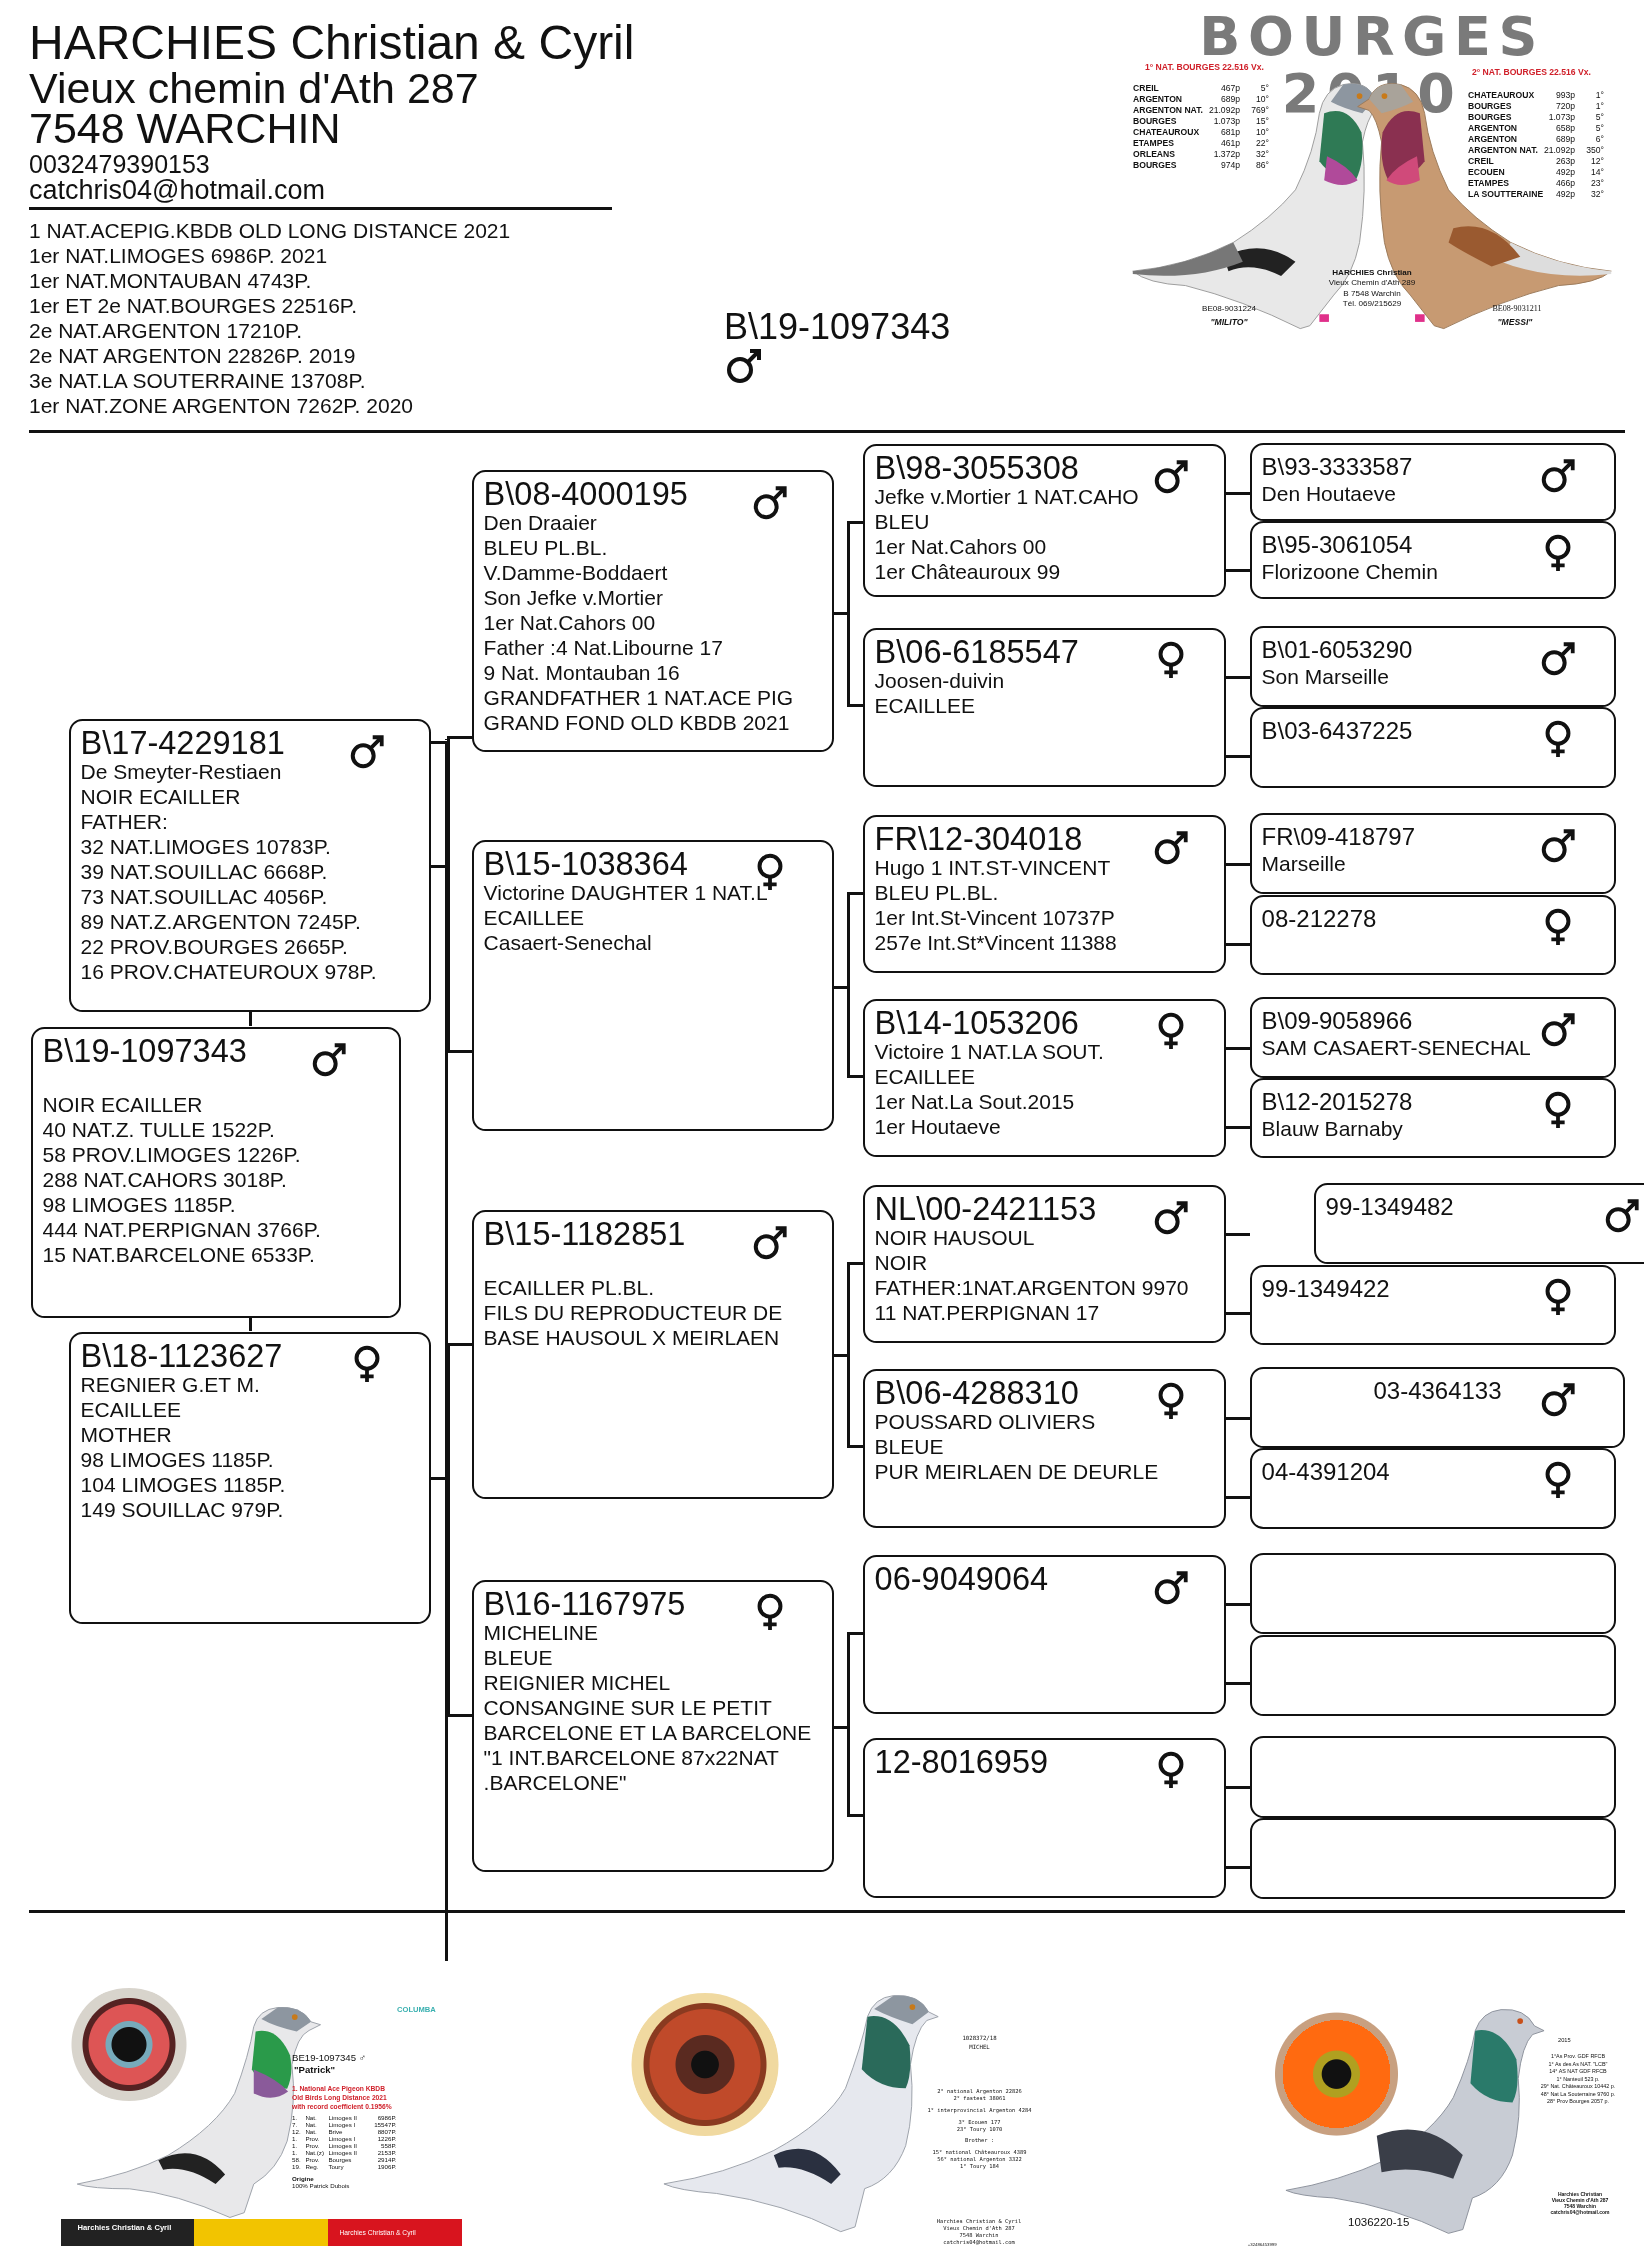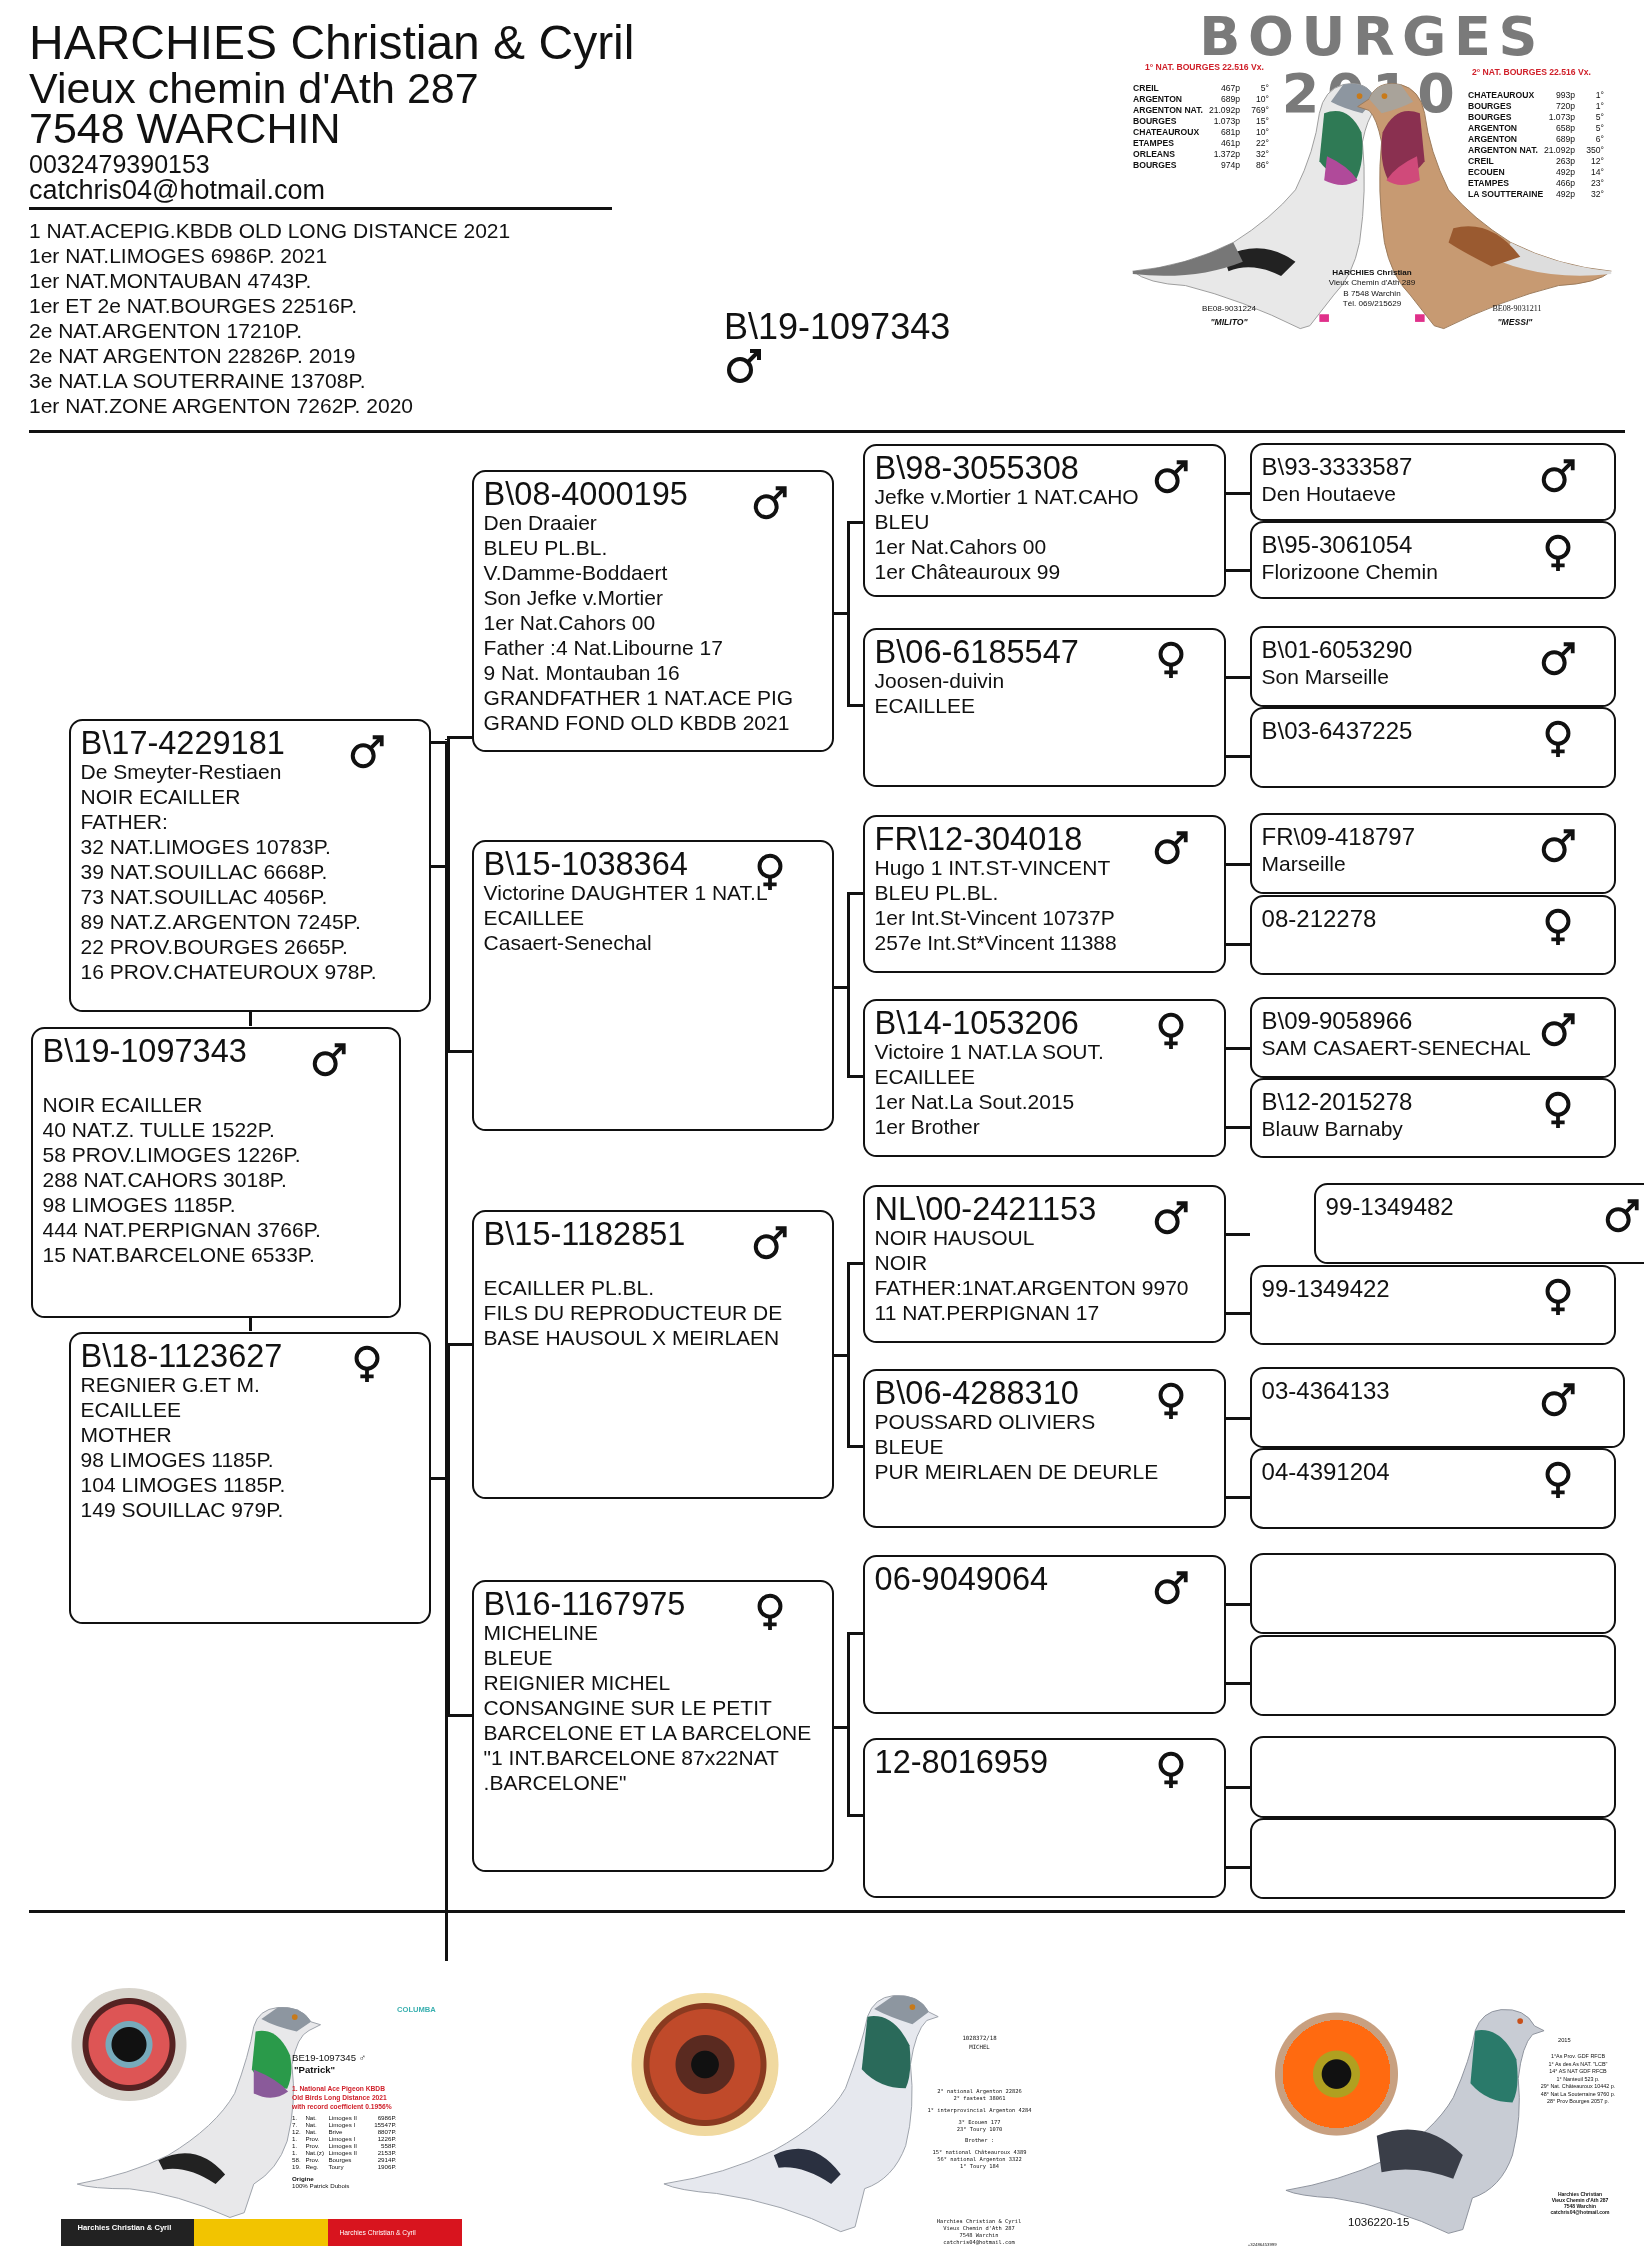--- a/index.html
+++ b/index.html
@@ -345,21 +345,21 @@
       <span class="sex" style="left: 287px;"><svg viewBox="0 0 40 42" width="38" height="40">
           <circle cx="16" cy="26" r="11" fill="none" stroke="#111" stroke-width="4.2"></circle>
           <path d="M24 18 L35 7 M26 6.5 L35.5 6.5 L35.5 16" fill="none" stroke="#111" stroke-width="4"></path>
         </svg></span>
     </div>
     <div class="box" style="left: 863px; top: 999px; width: 363px; height: 158px;">
       <div class="ring">B\14-1053206</div>
       <div class="line">Victoire 1 NAT.LA SOUT.</div>
       <div class="line">ECAILLEE</div>
       <div class="line">1er Nat.La Sout.2015</div>
-      <div class="line">1er Brother</div>
+      <div class="line">1er Houtaeve</div>
       <span class="sex" style="left: 287px;"><svg viewBox="0 0 40 42" width="38" height="40">
           <circle cx="20" cy="15" r="11" fill="none" stroke="#111" stroke-width="4.2"></circle>
           <path d="M20 26 L20 40 M13 34 L27 34" fill="none" stroke="#111" stroke-width="4"></path>
         </svg></span>
     </div>
     <div class="box" style="left: 863px; top: 1185px; width: 363px; height: 158px;">
       <div class="ring">NL\00-2421153</div>
       <div class="line">NOIR HAUSOUL</div>
       <div class="line">NOIR</div>
       <div class="line">FATHER:1NAT.ARGENTON 9970</div>
@@ -492,21 +492,21 @@
     <div class="box small" style="left: 1250px; top: 1265px; width: 366px; height: 80px;">
       <div class="ring">99-1349422</div>
       <div class="line"></div>
       <span class="sex" style="left: 287px;"><svg viewBox="0 0 40 42" width="38" height="40">
           <circle cx="20" cy="15" r="11" fill="none" stroke="#111" stroke-width="4.2"></circle>
           <path d="M20 26 L20 40 M13 34 L27 34" fill="none" stroke="#111" stroke-width="4"></path>
         </svg></span>
     </div>
     <div class="conn" style="left: 1226px; top: 1233px; width: 24px; height: 2.9px;"></div>
     <div class="conn" style="left: 1226px; top: 1312px; width: 24px; height: 2.9px;"></div>
-    <div class="box small" style="left: 1250px; top: 1367px; width: 375px; height: 81px;">
+    <div class="box small" style="left: 1250px; top: 1367px; width: 375px; height: 81px; text-align: center;">
       <div class="ring">03-4364133</div>
       <div class="line"></div>
       <span class="sex" style="left: 287px;"><svg viewBox="0 0 40 42" width="38" height="40">
           <circle cx="16" cy="26" r="11" fill="none" stroke="#111" stroke-width="4.2"></circle>
           <path d="M24 18 L35 7 M26 6.5 L35.5 6.5 L35.5 16" fill="none" stroke="#111" stroke-width="4"></path>
         </svg></span>
     </div>
     <div class="box small" style="left: 1250px; top: 1448px; width: 366px; height: 81px;">
       <div class="ring">04-4391204</div>
       <div class="line"></div>

